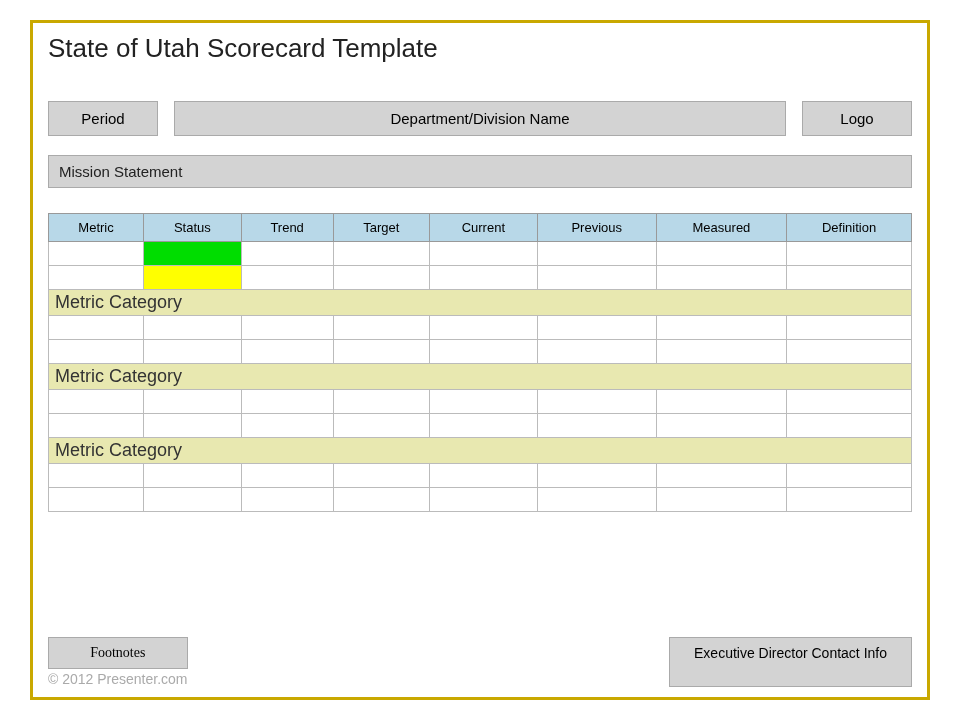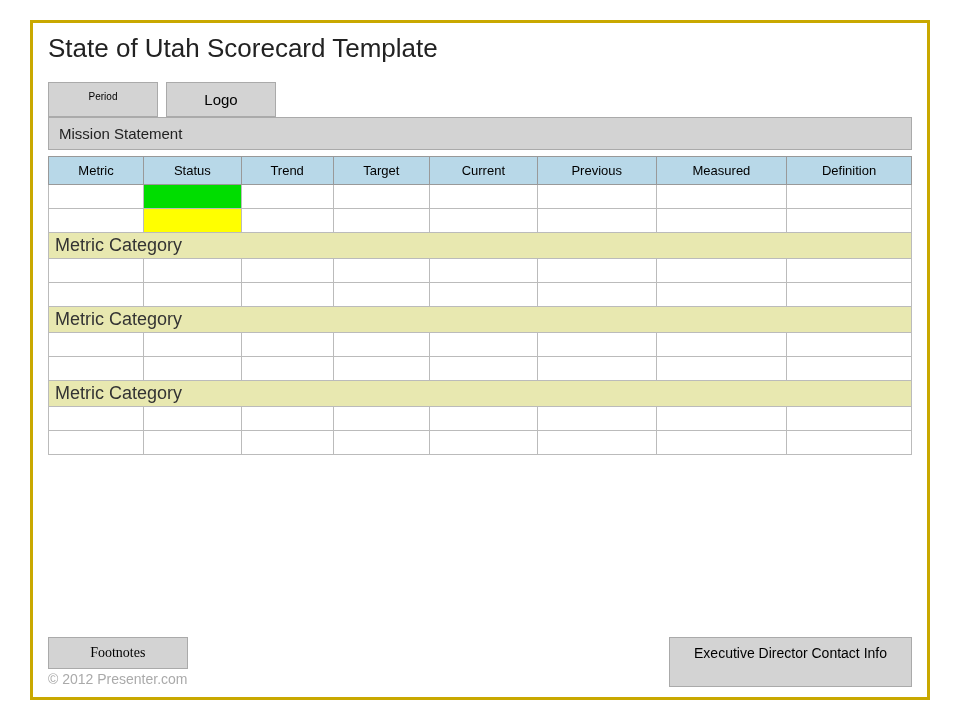--- a/index.html
+++ b/index.html
@@ -10,32 +10,33 @@
       font-family: Arial, sans-serif;
       overflow: hidden;
     }
     .outer-border {
       margin: 20px 30px;
       border: 3px solid #c9a800;
       padding: 10px 15px;
       height: 680px;
       display: flex;
       flex-direction: column;
+      gap: 19px;
     }
     .title {
       font-size: 26px;
       font-weight: normal;
       margin-bottom: 18px;
       color: #222;
     }
     .period-box {
       background: #d3d3d3;
       border: 1px solid #aaa;
       padding: 8px 18px;
-      font-size: 10px;
+      font-size: 15px;
       min-width: 110px;
       text-align: center;
     }
     .dept-box {
       background: #d3d3d3;
       border: 1px solid #aaa;
       padding: 8px 18px;
       font-size: 15px;
       flex: 1;
       text-align: center;
@@ -134,20 +135,21 @@
     }
   </style>
 </head>
 <body>
 
 <div class="outer-border">
   <div class="title">State of Utah Scorecard Template</div>
 
   <div class="top-row">
     <div class="period-box">Period</div>
+    <div class="dept-box">Department/Division Name</div>
     <div class="logo-box">Logo</div>
   </div>
 
   <div class="mission-box">Mission Statement</div>
 
   <div class="table-wrapper">
     <table class="scorecard-table">
       <thead>
         <tr>
           <th>Metric</th>

